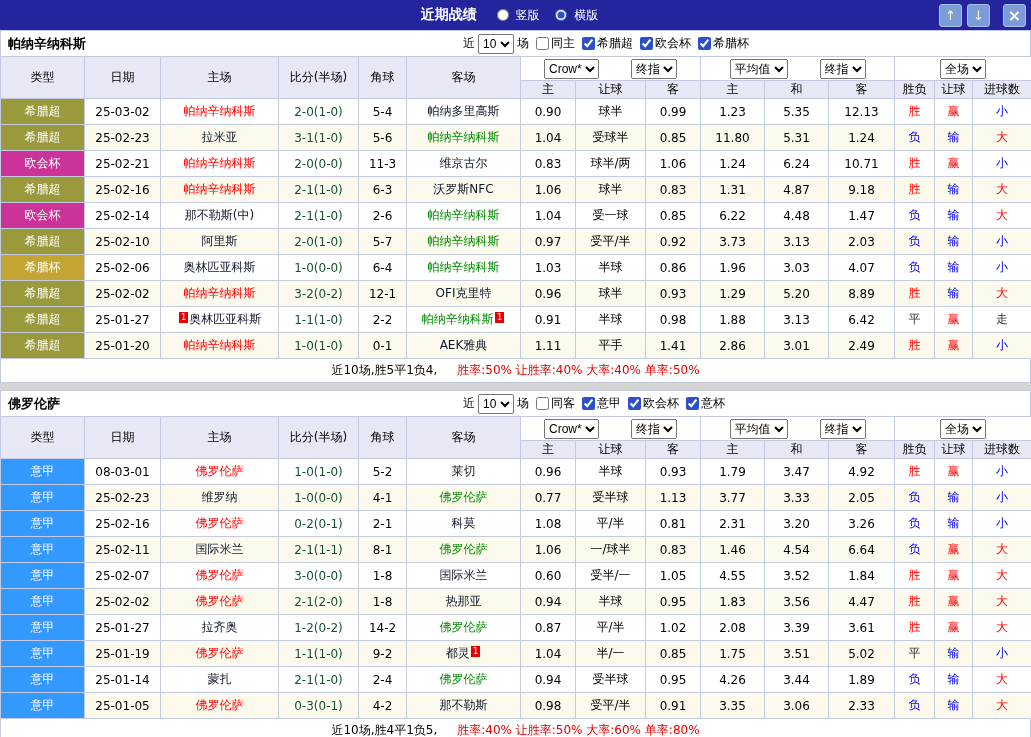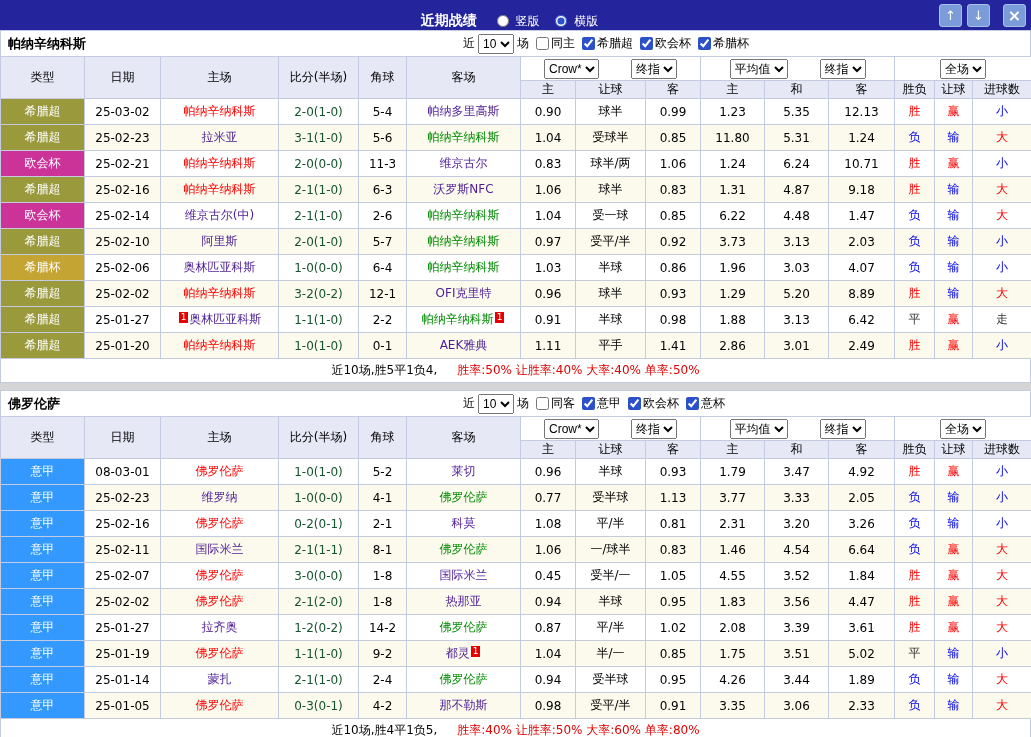--- a/index.html
+++ b/index.html
@@ -4,21 +4,21 @@
 <style>
   * { box-sizing: border-box; }
   html,body { margin:0; padding:0; }
   body {
     width:1031px;
     font-family:"DejaVu Sans","Liberation Sans",sans-serif;
     font-size:12px; color:#000; background:#fff;
   }
   
   .titlebar {
-    height:30px; background:#24249C; display:flex; align-items:flex-end;
+    height:30px; background:#24249C; display:flex; align-items:center;
     position:relative; padding:0 20px;
   }
   .tb-center { flex:1; text-align:center; color:#fff; }
   .tb-title { font-weight:bold; font-size:14px; margin-right:16px; vertical-align:middle; }
   .tb-radio { color:#fff; margin-right:12px; cursor:pointer; vertical-align:middle; }
   .tb-radio input { vertical-align:middle; margin:0 3px 0 0; accent-color:#2B50C8; width:12px; height:12px; }
   .tb-buttons { position:absolute; right:5px; top:4px; display:flex; gap:5px; }
   .tb-btn {
     width:23px; height:23px; background:#7C9CD9; color:#fff;
     border:1px solid #A8C0E8; border-radius:3px; font-size:13px;
@@ -45,21 +45,21 @@
   thead th { background:#E6E8F5; font-weight:normal; }
   tr.selects-row th.sel-group { background:#fff; height:24px; }
   tr.selects-row select { font-size:12px; height:20px; margin:0 16px; }
   tr.sub-row th { height:18px; }
   tbody td { height:26px; background:#fff; }
   tbody tr:nth-child(even) td { background:#FCFAED; }
   td.league { color:#fff; }
   td.score { color:#14532d; }
   .t-red { color:#F00; }
   .t-green { color:#008A00; }
-  .t-black { color:#4c1d95; }
+  .t-black { color:#0f172a; }
   .c-red { color:#F00; }
   .c-blue { color:#0000EE; }
   .c-dark { color:#333; }
   .card1 {
     display:inline-block; background:#E60000; color:#fff; font-size:9px;
     line-height:11px; padding:0 2px; vertical-align:3px; margin:0 1px;
   }
   .summary {
     height:24px; line-height:23px; text-align:center;
     border:1px solid #C4CADF; border-top:none;
@@ -228,21 +228,21 @@
           <td>1.31</td>
           <td>4.87</td>
           <td>9.18</td>
           <td class="c-red">胜</td>
           <td class="c-blue">输</td>
           <td class="c-red">大</td>
         </tr>
         <tr>
           <td class="league" style="background: rgb(204, 51, 153);">欧会杯</td>
           <td>25-02-14</td>
-          <td><span class="t-black">维京古尔(中)</span></td>
+          <td><span class="t-black">那不勒斯(中)</span></td>
           <td class="score">2-1(1-0)</td>
           <td>2-6</td>
           <td><span class="t-green">帕纳辛纳科斯</span></td>
           <td>1.04</td>
           <td>受一球</td>
           <td>0.85</td>
           <td>6.22</td>
           <td>4.48</td>
           <td>1.47</td>
           <td class="c-blue">负</td>
@@ -485,21 +485,21 @@
           <td class="c-red">赢</td>
           <td class="c-red">大</td>
         </tr>
         <tr>
           <td class="league" style="background: rgb(51, 153, 255);">意甲</td>
           <td>25-02-07</td>
           <td><span class="t-red">佛罗伦萨</span></td>
           <td class="score">3-0(0-0)</td>
           <td>1-8</td>
           <td><span class="t-black">国际米兰</span></td>
-          <td>0.45</td>
+          <td>0.60</td>
           <td>受半/一</td>
           <td>1.05</td>
           <td>4.55</td>
           <td>3.52</td>
           <td>1.84</td>
           <td class="c-red">胜</td>
           <td class="c-red">赢</td>
           <td class="c-red">大</td>
         </tr>
         <tr>

